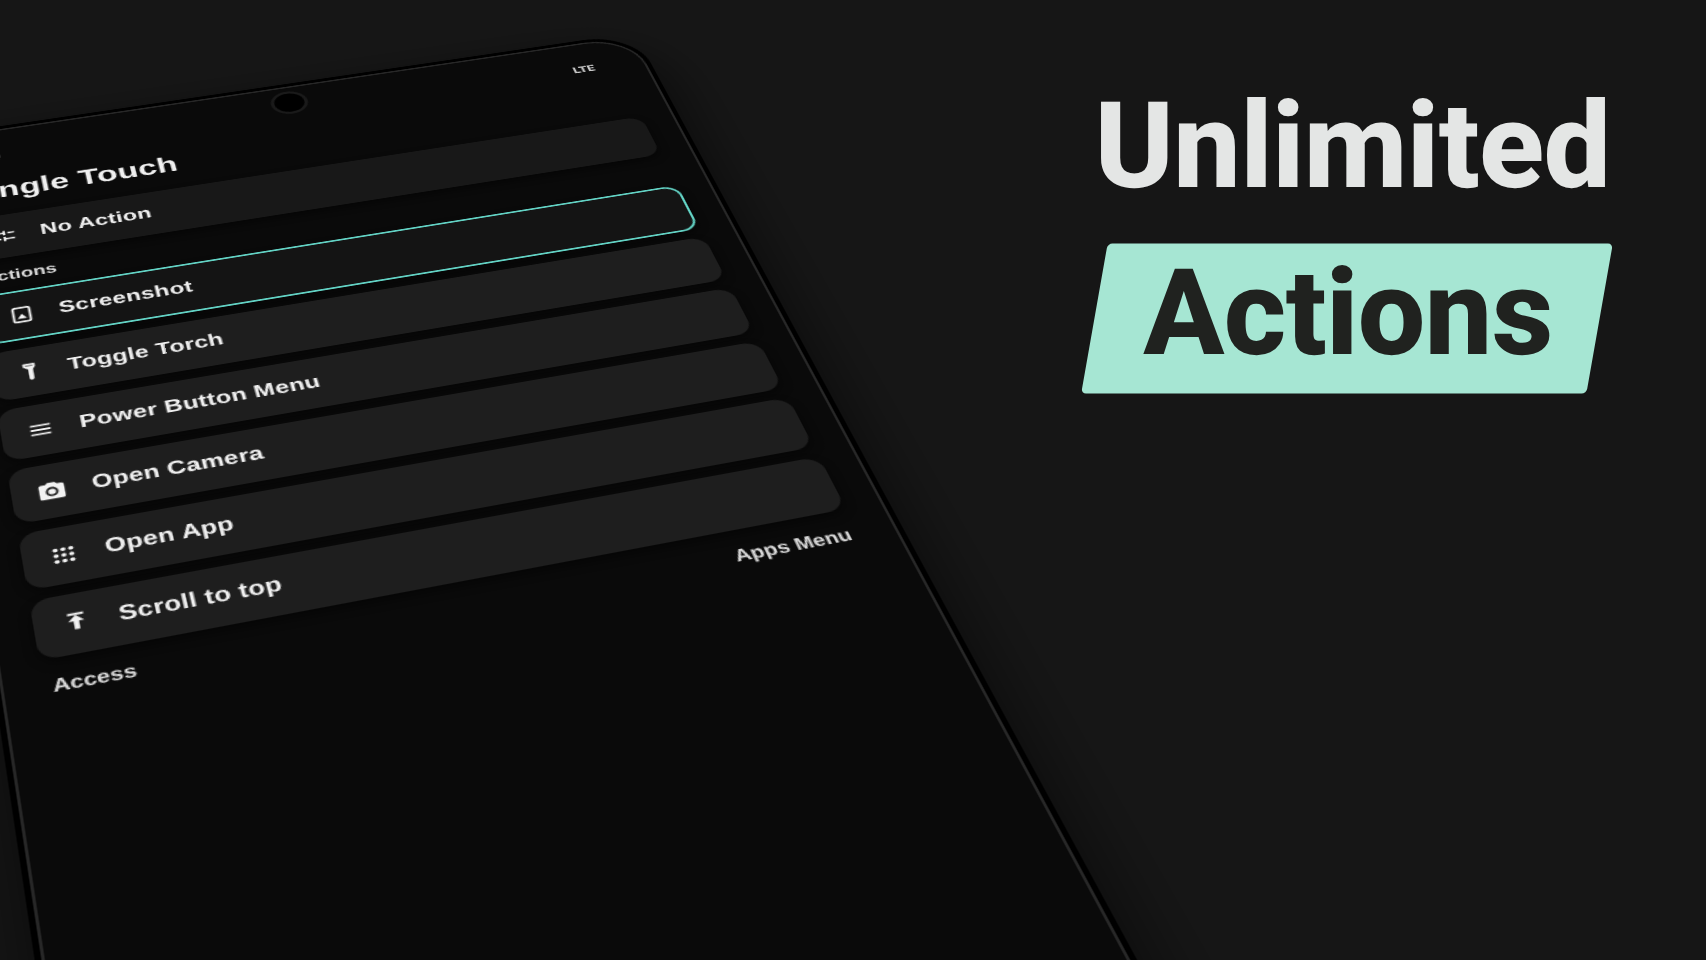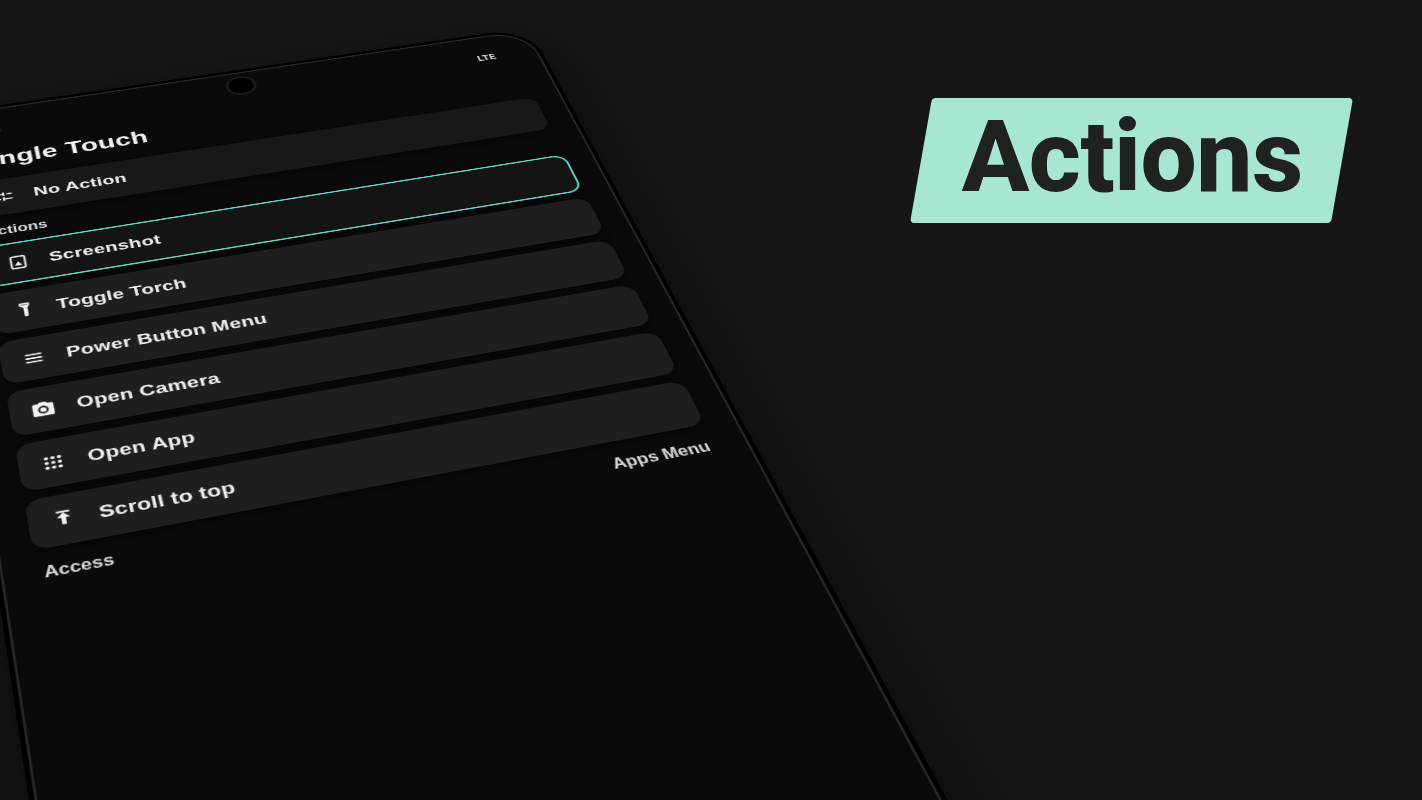--- a/index.html
+++ b/index.html
@@ -141,20 +141,21 @@
     font-size:19px;
     font-weight:600;
     color:#efefef;
     letter-spacing:0.2px;
   }
 </style>
 </head>
 <body>
 
 <div class="headline">
+  <div class="line1">Unlimited</div>
   <div class="line2-box">
     <span>Actions</span>
   </div>
 </div>
 
 <div class="phone-wrap">
   <div class="phone">
     <div class="notch"></div>
 
     <div class="status-bar">

